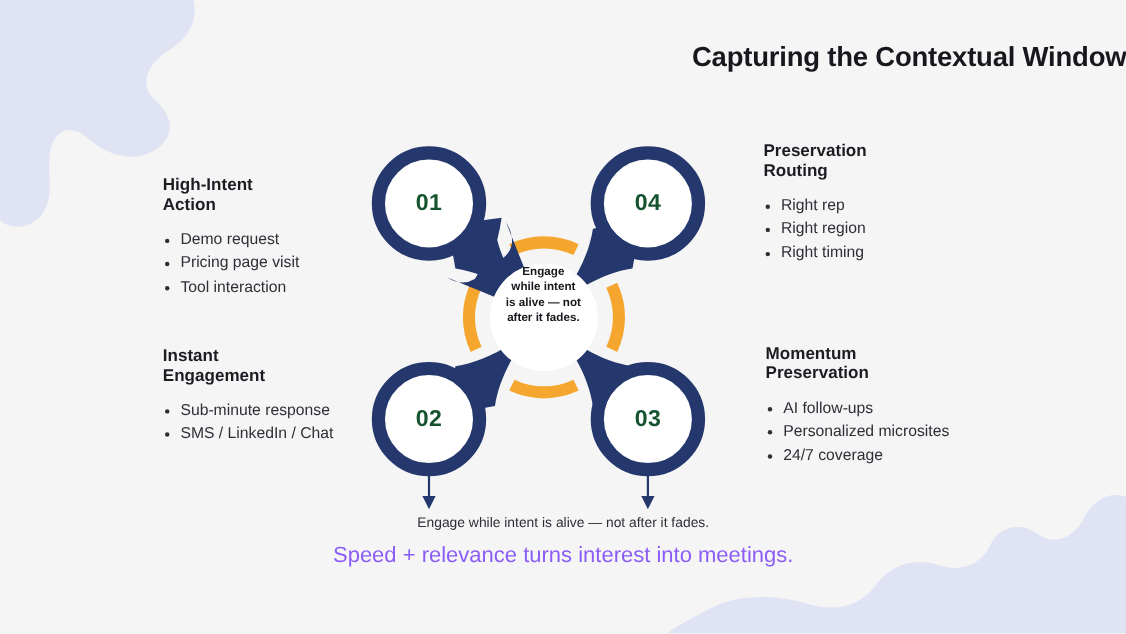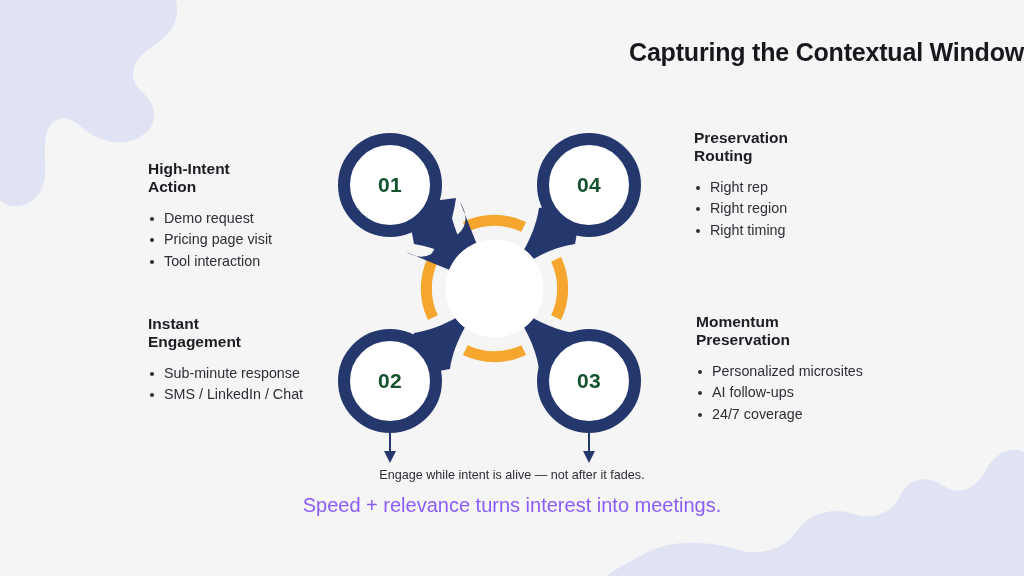--- a/index.html
+++ b/index.html
@@ -189,22 +189,22 @@
     <ul class="bullets">
       <li>Sub-minute response</li>
       <li>SMS / LinkedIn / Chat</li>
     </ul>
   </div>
 
   <div class="block block-br">
     <h2 class="block-heading">Momentum
 Preservation</h2>
     <ul class="bullets">
+      <li>AI follow-ups</li>
       <li>Personalized microsites</li>
-      <li>AI follow-ups</li>
       <li>24/7 coverage</li>
     </ul>
   </div>
 
   <div class="diagram">
     <svg width="345" height="345" viewBox="0 0 345 345">
       <defs>
 
         <mask id="hubMask">
           <rect x="0" y="0" width="345" height="345" fill="#fff"></rect>
@@ -254,20 +254,24 @@
         <circle cx="267" cy="265" r="46" fill="#ffffff" stroke="#25386d" stroke-width="12"></circle>
       </g>
     </svg>
   </div>
 
   <div class="node-num num-01">01</div>
   <div class="node-num num-04">04</div>
   <div class="node-num num-02">02</div>
   <div class="node-num num-03">03</div>
 
+  <div class="hub-text">Engage
+while intent
+is alive — not
+after it fades.</div>
 
   <svg style="position:absolute;left:330px;top:425px;z-index:2;" width="340" height="45" viewBox="0 0 340 45">
     <g stroke="#25386d" stroke-width="2" fill="#25386d">
       <line x1="60" y1="4" x2="60" y2="28"></line>
       <path d="M 54,26 L 66,26 L 60,38 Z" stroke="none"></path>
       <line x1="259" y1="4" x2="259" y2="28"></line>
       <path d="M 253,26 L 265,26 L 259,38 Z" stroke="none"></path>
     </g>
   </svg>
 

